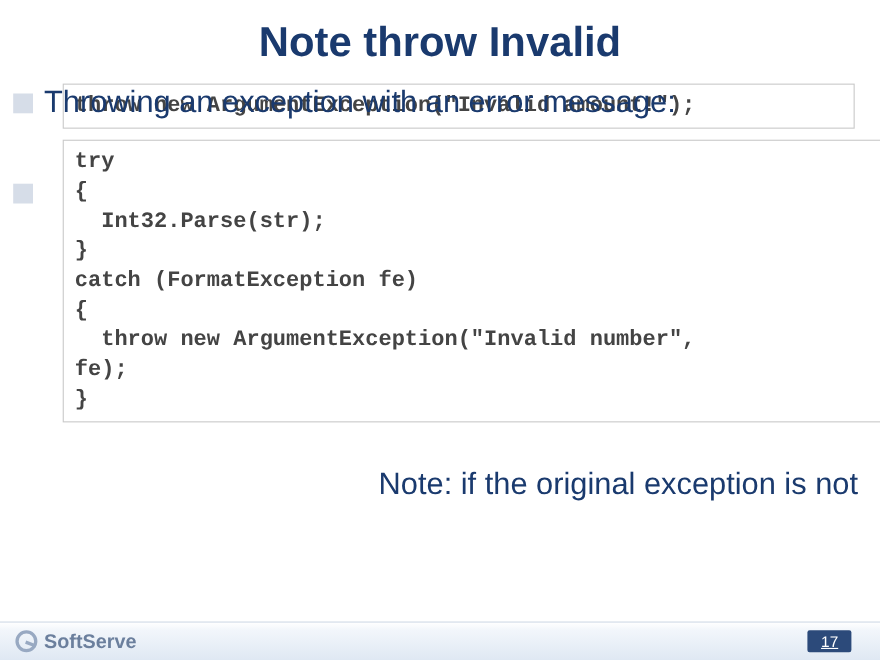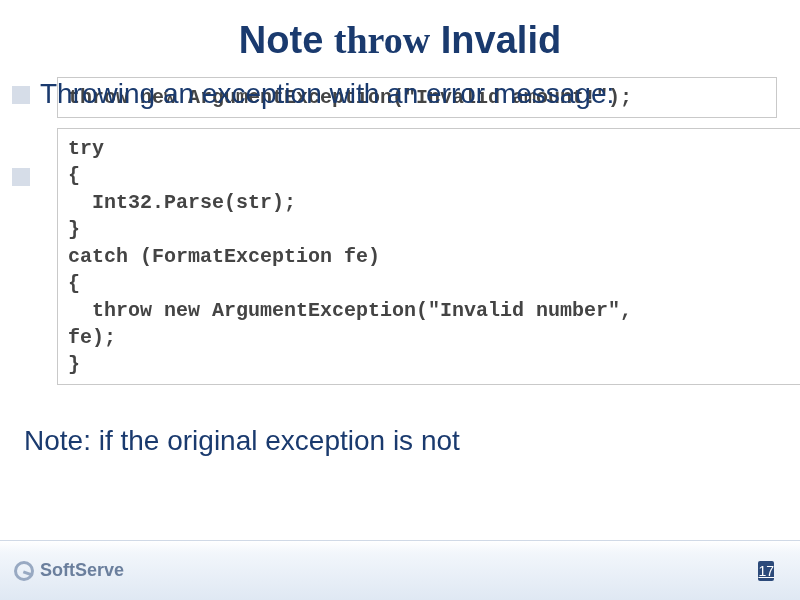--- a/index.html
+++ b/index.html
@@ -18,21 +18,21 @@
     padding: 0;
   }
   .title {
     font-size: 38px;
     font-weight: bold;
     color: #1a3a6e;
     text-align: center;
     padding: 18px 20px 8px 20px;
   }
   .title .mono {
-    font-family: Liberation Serif, serif;
+    font-family: Liberation Sans, sans-serif;
   }
   .content {
     padding: 6px 20px 0 12px;
     position: relative;
   }
   .bullet-block {
     position: relative;
     margin-bottom: 40px;
   }
   .bullet {
@@ -76,30 +76,31 @@
     width: 787px;
     font-family: Liberation Mono, monospace;
   }
   .note {
     font-size: 28px;
     color: #1a3a6e;
     padding-left: 12px;
     margin-top: 14px;
     position: relative;
     z-index: 1;
+    text-align: right;
   }
   .note .nlabel {
     color: #1a3a6e;
   }
   .footer {
     position: absolute;
     bottom: 0;
     left: 0;
     width: 100%;
-    height: 60px;
+    height: 35px;
     background: linear-gradient(180deg, #ffffff 0%, #f2f6fb 20%, #dfe8f3 100%);
     border-top: 1px solid #d0d9e6;
     display: flex;
     align-items: center;
     justify-content: space-between;
     padding: 0 26px 0 14px;
     z-index: 5;
   }
   .brand {
     display: flex;
@@ -123,21 +124,21 @@
     height: 3px;
     background: #98a9c2;
     right: -2px;
     top: 8px;
     transform: rotate(20deg);
   }
   .pagenum {
     color: #ffffff;
     background: #2c4a7a;
     font-size: 14px;
-    padding: 2px 0;
+    padding: 2px 12px;
     border-radius: 2px;
     text-decoration: underline;
   }
 </style>
 </head>
 <body>
 
 <div class="slide">
 
   <div class="title">

